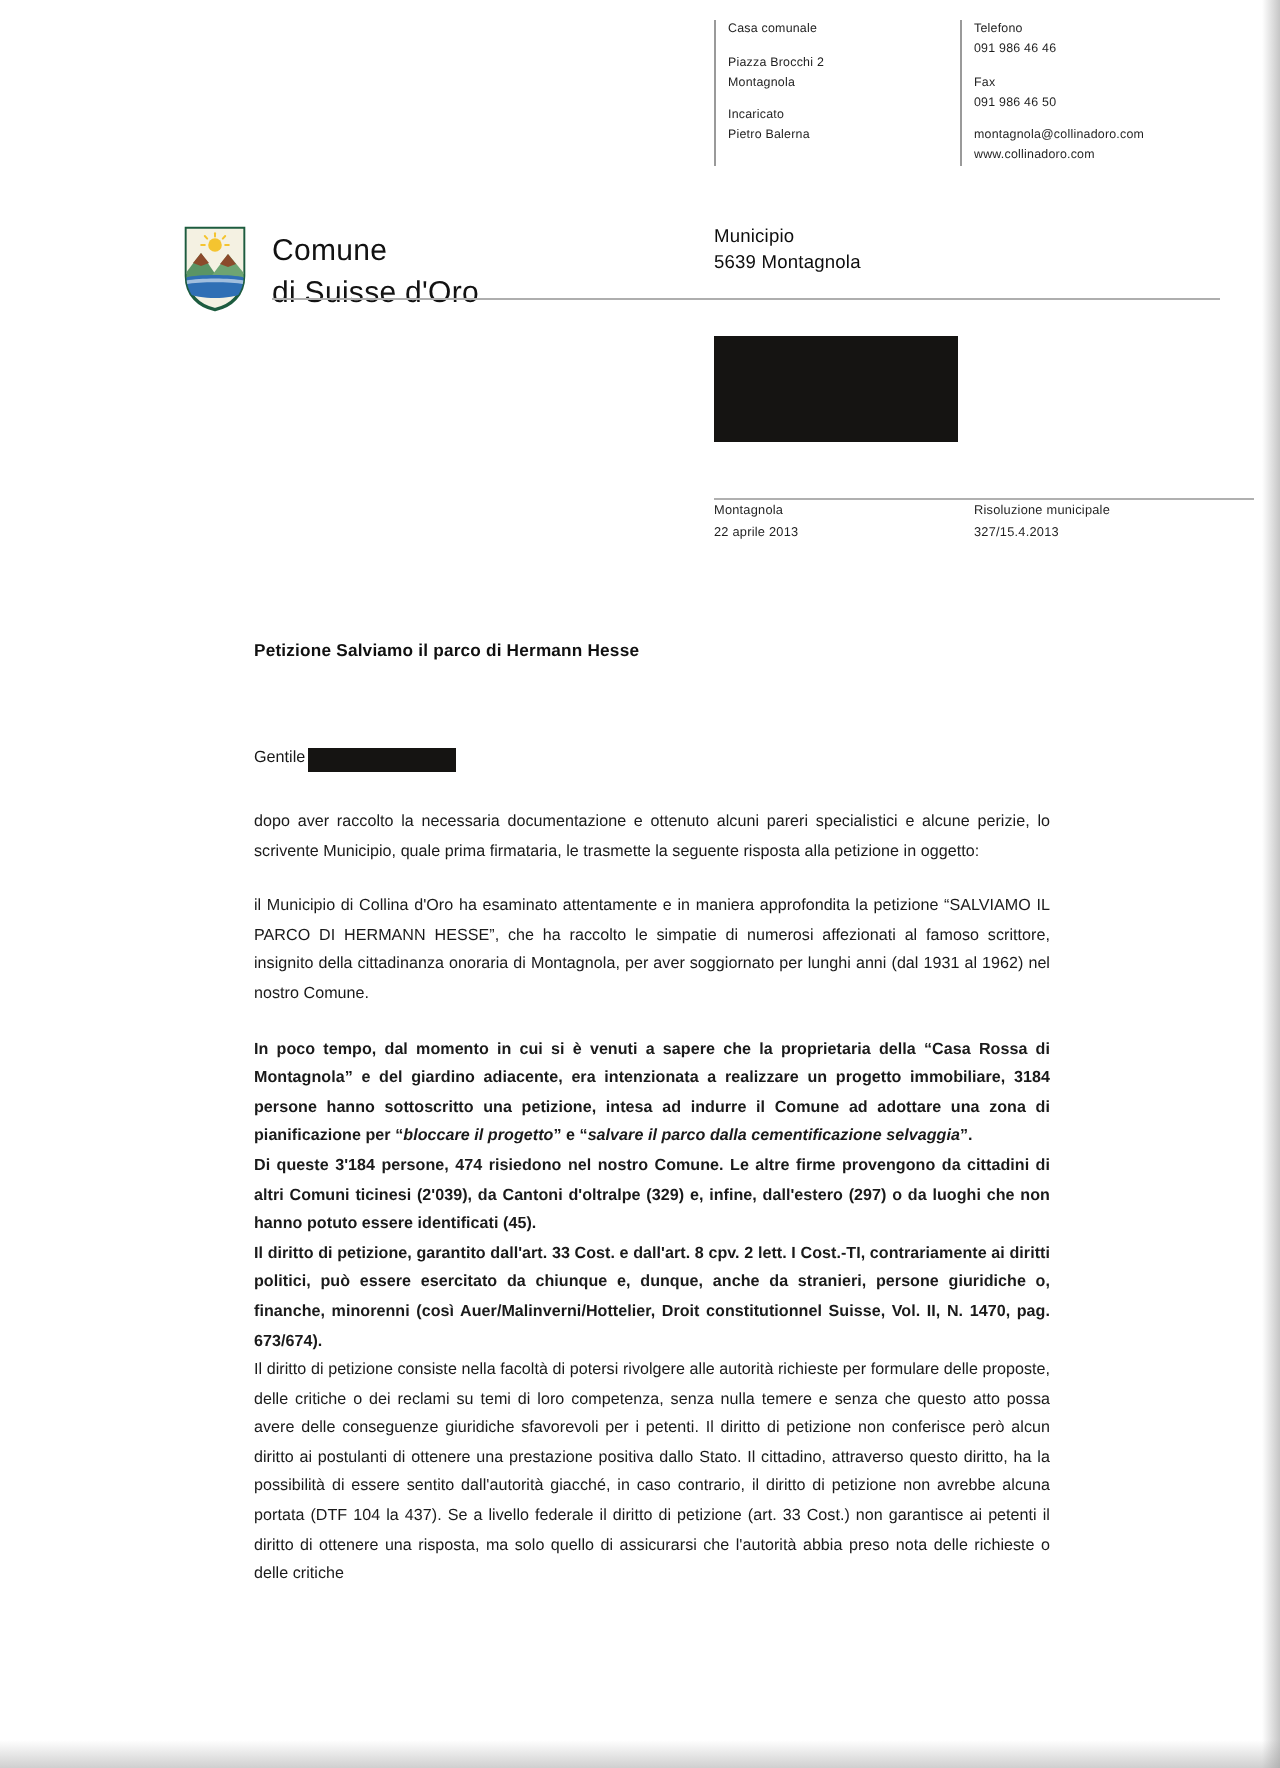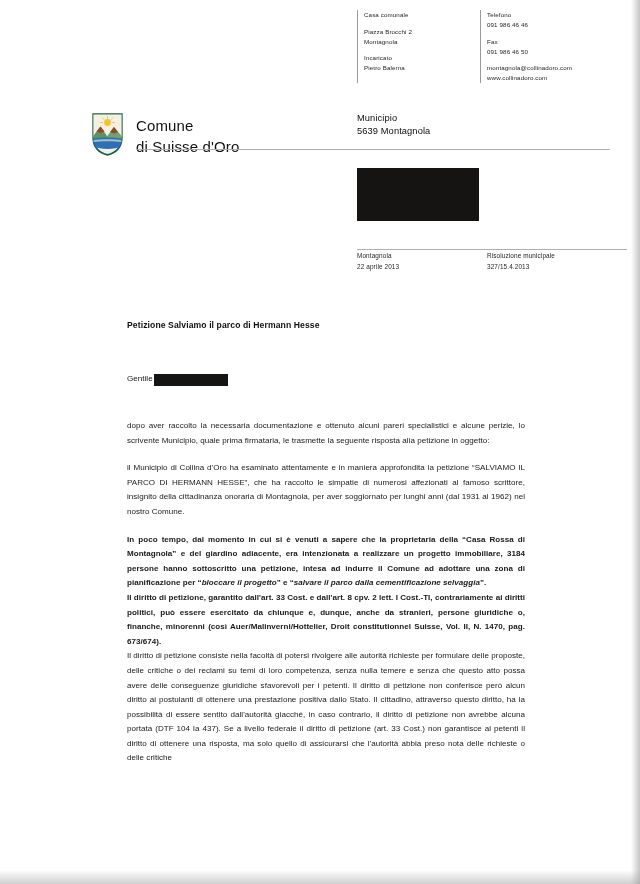--- a/index.html
+++ b/index.html
@@ -170,21 +170,20 @@
   .body-text {
     position: absolute;
     left: 127px;
     top: 404px;
     width: 398px;
     font-size: 8.05px;
     line-height: 14.6px;
     color: #1a1a1a;
     text-align: justify;
     letter-spacing: 0.02px;
-    margin-top: 15px;
   }
   .body-text p {
     margin: 0 0 13px 0;
   }
   .body-text p.tight {
     margin-bottom: 0;
     font-weight: bold;
   }
   .body-text p:last-child { margin-bottom: 0; }
   .it { font-style: italic; }
@@ -290,20 +289,21 @@
 
   <div class="salutation">
     <span>Gentile</span>
     <span class="redaction redaction-name"></span>
   </div>
 
   <div class="body-text">
     <p>dopo aver raccolto la necessaria documentazione e ottenuto alcuni pareri specialistici e alcune perizie, lo scrivente Municipio, quale prima firmataria, le trasmette la seguente risposta alla petizione in oggetto:</p>
     <p>il Municipio di Collina d'Oro ha esaminato attentamente e in maniera approfondita la petizione “SALVIAMO IL PARCO DI HERMANN HESSE”, che ha raccolto le simpatie di numerosi affezionati al famoso scrittore, insignito della cittadinanza onoraria di Montagnola, per aver soggiornato per lunghi anni (dal 1931 al 1962) nel nostro Comune.</p>
     <p class="tight">In poco tempo, dal momento in cui si è venuti a sapere che la proprietaria della “Casa Rossa di Montagnola” e del giardino adiacente, era intenzionata a realizzare un progetto immobiliare, 3184 persone hanno sottoscritto una petizione, intesa ad indurre il Comune ad adottare una zona di pianificazione per “<span class="it">bloccare il progetto</span>” e “<span class="it">salvare il parco dalla cementificazione selvaggia</span>”.</p>
+    <p class="tight">Di queste 3'184 persone, 474 risiedono nel nostro Comune. Le altre firme provengono da cittadini di altri Comuni ticinesi (2'039), da Cantoni d'oltralpe (329) e, infine, dall'estero (297) o da luoghi che non hanno potuto essere identificati (45).</p>
     <p class="tight">Il diritto di petizione, garantito dall'art. 33 Cost. e dall'art. 8 cpv. 2 lett. I Cost.-TI, contrariamente ai diritti politici, può essere esercitato da chiunque e, dunque, anche da stranieri, persone giuridiche o, finanche, minorenni (così Auer/Malinverni/Hottelier, Droit constitutionnel Suisse, Vol. II, N. 1470, pag. 673/674).</p>
     <p>Il diritto di petizione consiste nella facoltà di potersi rivolgere alle autorità richieste per formulare delle proposte, delle critiche o dei reclami su temi di loro competenza, senza nulla temere e senza che questo atto possa avere delle conseguenze giuridiche sfavorevoli per i petenti. Il diritto di petizione non conferisce però alcun diritto ai postulanti di ottenere una prestazione positiva dallo Stato. Il cittadino, attraverso questo diritto, ha la possibilità di essere sentito dall'autorità giacché, in caso contrario, il diritto di petizione non avrebbe alcuna portata (DTF 104 la 437). Se a livello federale il diritto di petizione (art. 33 Cost.) non garantisce ai petenti il diritto di ottenere una risposta, ma solo quello di assicurarsi che l'autorità abbia preso nota delle richieste o delle critiche</p>
   </div>
 
   <div class="scan-edge-right"></div>
   <div class="scan-edge-bottom"></div>
 
 </div>
 
 </body></html>

